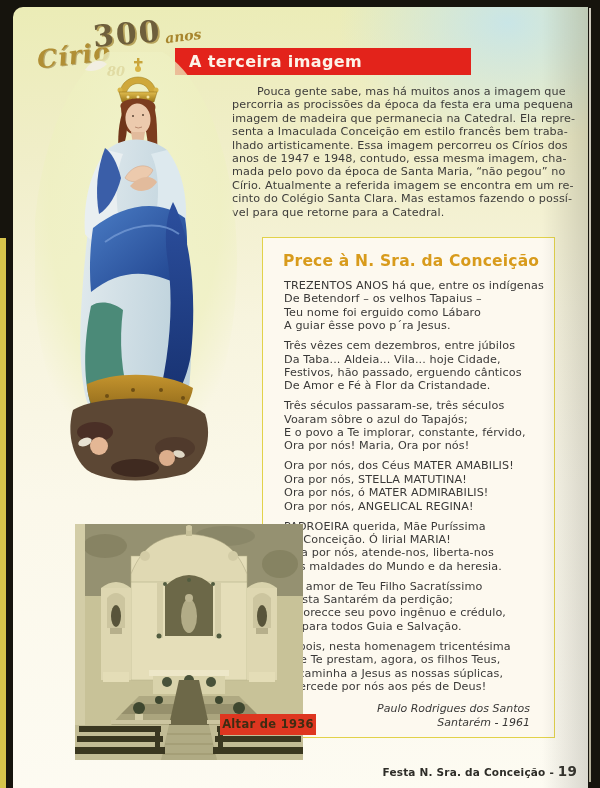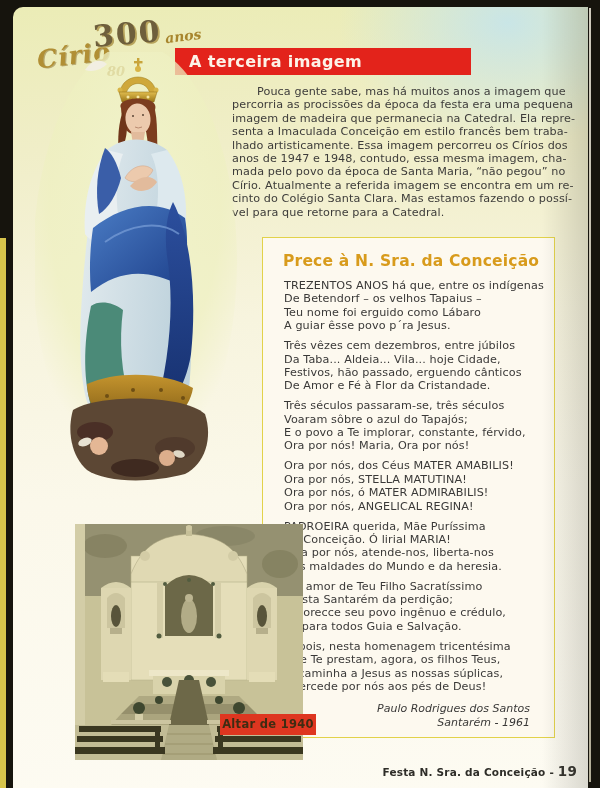--- a/index.html
+++ b/index.html
@@ -293,21 +293,21 @@
           <rect x="80" y="202" width="5" height="28"></rect>
           <rect x="142" y="202" width="82" height="6"></rect>
             <rect x="140" y="212" width="86" height="6"></rect>
             <rect x="138" y="223" width="90" height="7"></rect>
           <rect x="143" y="202" width="5" height="28"></rect>
         </g>
         <rect x="0" y="0" width="228" height="236" fill="#9a8c40" opacity=".05"></rect>
       </svg>
     </div>
 
-    <div class="caption">Altar de 1940</div>
+    <div class="caption">Altar de 1936</div>
 
     <div class="footer">
       <span>Festa N. Sra. da Conceição -</span>
       <span class="pagenum">19</span>
     </div>
 
   </div>
 </div>
 
 </body></html>

